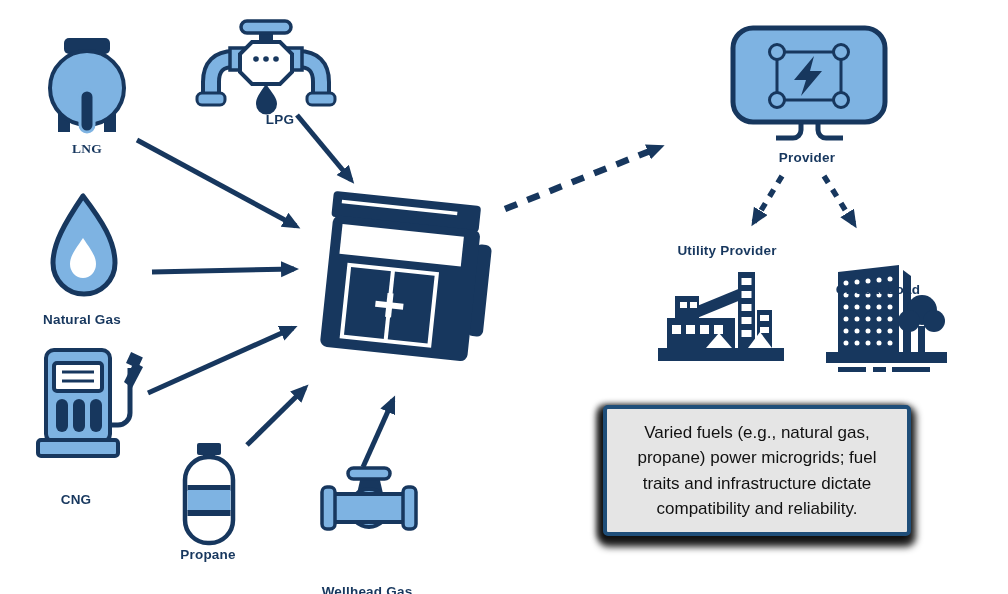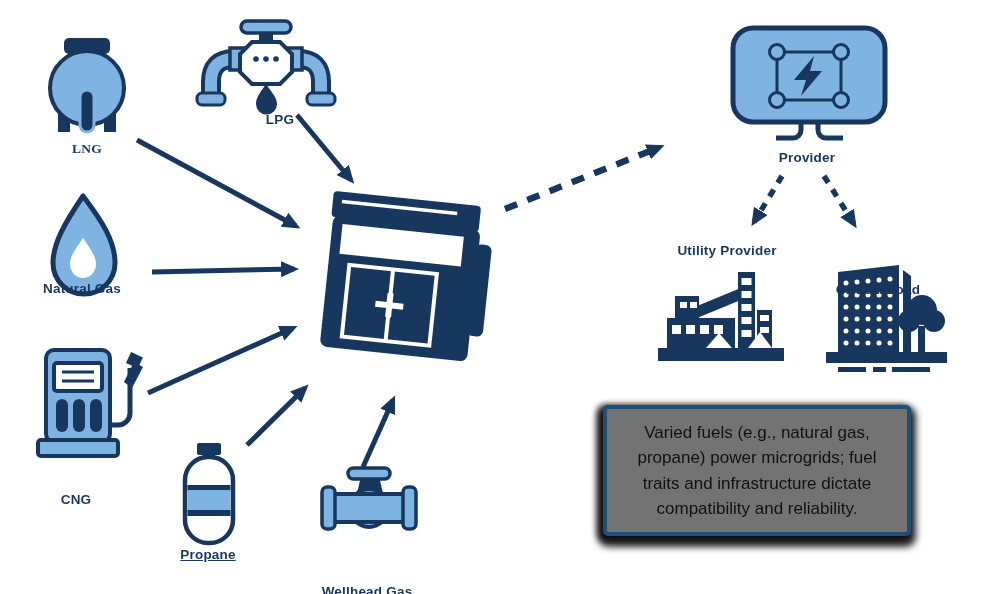--- a/index.html
+++ b/index.html
@@ -7,21 +7,21 @@
     position:relative;width:1008px;height:594px;background:#fff;
     font-family:"Liberation Sans", sans-serif;overflow:hidden;
   }
   .diagram-svg{position:absolute;left:0;top:0;}
   .node-label{
     position:absolute;text-align:center;font-weight:bold;
     font-size:13.5px;color:#17375E;letter-spacing:.2px;white-space:nowrap;
   }
   .caption-box{
     position:absolute;left:603px;top:405px;width:308px;height:131px;
-    background:#737373;border:4px solid #1F4E79;border-radius:5px;
+    background:#e5e5e5;border:4px solid #1F4E79;border-radius:5px;
     box-shadow:0 6px 7px 5px rgba(0,0,0,.85), -4px 2px 6px 2px rgba(0,0,0,.65);
     display:flex;align-items:center;justify-content:center;
     text-align:center;font-size:17px;line-height:1.5;color:#111;
     padding:8px 13px;box-sizing:border-box;
   }
 </style>
 </head>
 <body>
 
 <div class="canvas">
@@ -196,23 +196,23 @@
       </g>
       <rect x="826" y="352" width="121" height="11"></rect>
       <rect x="838" y="367" width="28" height="5"></rect>
       <rect x="873" y="367" width="13" height="5"></rect>
       <rect x="892" y="367" width="38" height="5"></rect>
     </g>
   </svg>
 
   <div class="node-label" style="left:57px;top:141px;width:60px;font-family:Liberation Serif, serif;">LNG</div>
   <div class="node-label" style="left:250px;top:112px;width:60px;">LPG</div>
-  <div class="node-label" style="left:22px;top:281px;width:120px;">Natural Gas</div>
+  <div class="node-label" style="left:22px;top:312px;width:120px;">Natural Gas</div>
   <div class="node-label" style="left:46px;top:464px;width:60px;margin-top:28px;">CNG</div>
-  <div class="node-label" style="left:158px;top:547px;width:100px;text-decoration:underline;">Propane</div>
+  <div class="node-label" style="left:158px;top:547px;width:100px;">Propane</div>
   <div class="node-label" style="left:307px;top:547px;width:120px;margin-top:37px;">Wellhead Gas</div>
   <div class="node-label" style="left:747px;top:150px;width:120px;">Provider</div>
   <div class="node-label" style="left:657px;top:243px;width:140px;">Utility Provider</div>
   <div class="node-label" style="left:808px;top:246px;width:140px;margin-top:36px;">Critical Load</div>
 
   <div class="caption-box">
     <span>Varied fuels (e.g., natural gas, propane) power microgrids; fuel traits and infrastructure dictate compatibility and reliability.</span>
   </div>
 
 </div>

